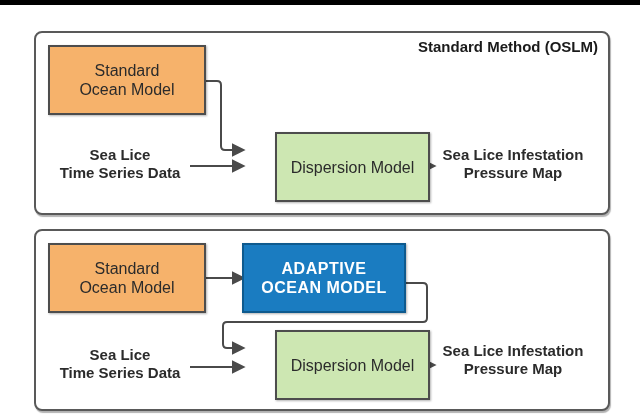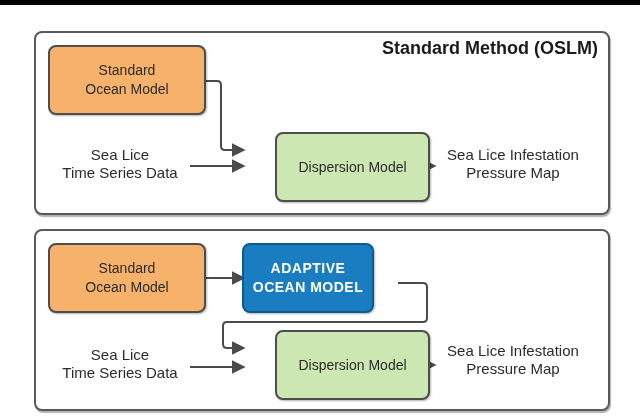--- a/index.html
+++ b/index.html
@@ -20,45 +20,45 @@
     font-family:"Liberation Sans","DejaVu Sans",sans-serif;
   }
   .topbar{position:absolute;left:0;top:0;width:640px;height:5px;background:var(--bar-color);}
   .panel{
     position:absolute;background:#ffffff;border:2px solid var(--panel-border);
     border-radius:8px;box-sizing:border-box;box-shadow:1px 2px 1px rgba(0,0,0,0.30);
   }
   .panel1{left:34px;top:31px;width:576px;height:184px;}
   .panel2{left:34px;top:229px;width:576px;height:182px;}
   .panel-title{
-    position:absolute;font-size:18px;font-weight:bold;color:var(--title-color);
+    position:absolute;font-size:15px;font-weight:bold;color:var(--title-color);
     white-space:pre-line;text-align:right;
   }
   .t1{top:38px;right:42px;}
   .t2{top:236px;right:42px;}
   .box{
     position:absolute;box-sizing:border-box;border:2px solid var(--box-border);
-    border-radius:8px;display:flex;align-items:center;justify-content:center;
-    text-align:center;font-size:14px;line-height:19px;color:var(--text-color);
+    border-radius:0;display:flex;align-items:center;justify-content:center;
+    text-align:center;font-size:16px;line-height:19px;color:var(--text-color);
     white-space:pre-line;box-shadow:1px 1px 2px rgba(0,0,0,0.30);
   }
   .orange{background:var(--orange-fill);}
   .green{background:var(--green-fill);margin-left:33px;}
   .blue{
     background:var(--blue-fill);border-color:var(--blue-border);
     color:#ffffff;font-weight:bold;letter-spacing:0.5px;
   }
   .b-ocean1{left:48px;top:45px;width:158px;height:70px;}
   .b-disp1{left:242px;top:132px;width:155px;height:70px;}
   .b-ocean2{left:48px;top:243px;width:158px;height:70px;}
-  .b-adaptive{left:242px;top:243px;width:132px;height:70px;}
+  .b-adaptive{left:242px;top:243px;width:164px;height:70px;}
   .b-disp2{left:242px;top:330px;width:155px;height:70px;}
   .side-label{
     position:absolute;width:160px;text-align:center;font-size:15px;line-height:18px;
-    color:var(--text-color);white-space:pre-line;
+    color:var(--text-color);white-space:pre-line;font-weight:bold;
   }
   .in1{left:40px;top:146px;}
   .out1{left:433px;top:146px;}
   .in2{left:40px;top:346px;}
   .out2{left:433px;top:342px;}
   .wires{position:absolute;left:0;top:0;width:640px;height:418px;pointer-events:none;}
   .wires path.conn{stroke:var(--arrow-color);stroke-width:2;fill:none;}
   .wires marker path{fill:var(--arrow-color);}
 </style>
 </head>

